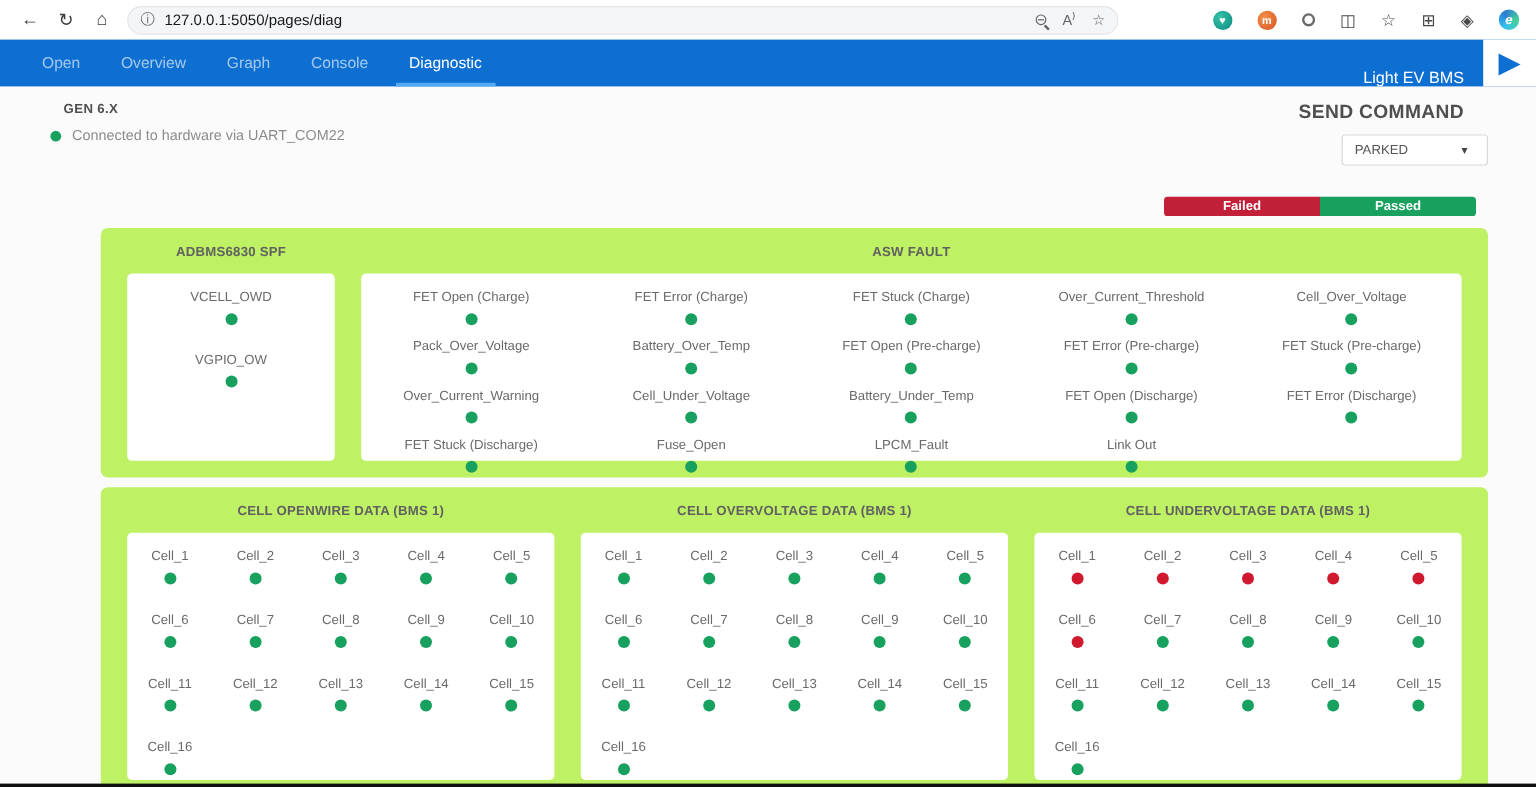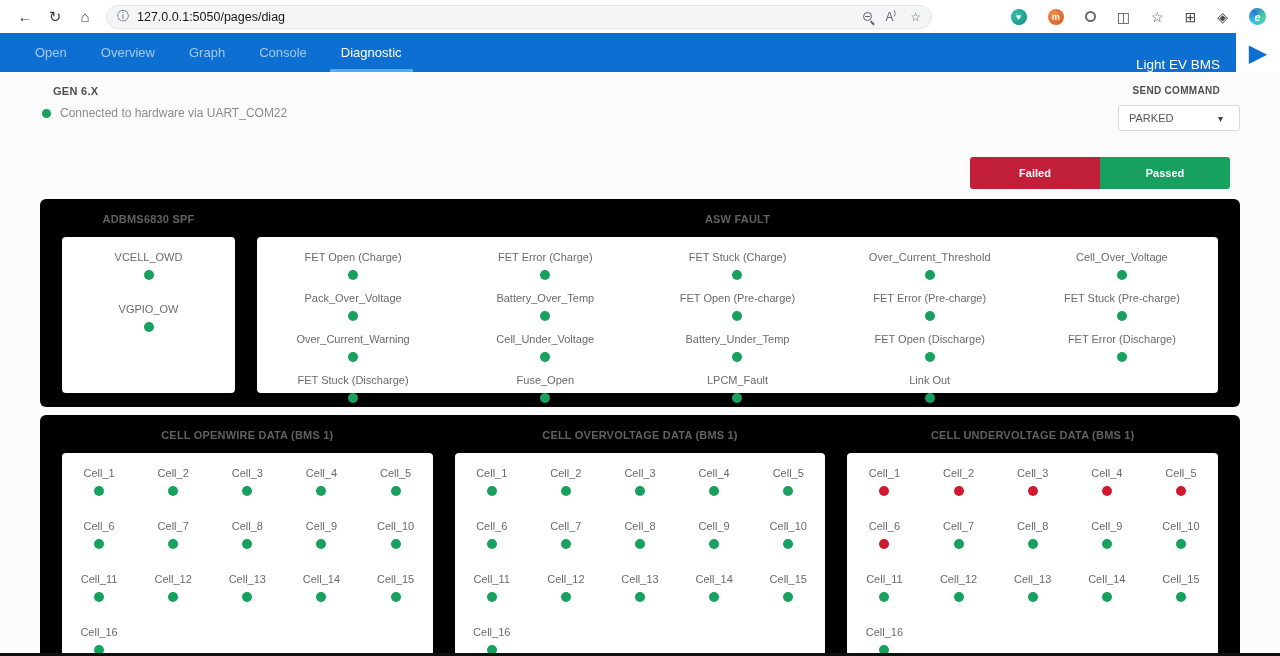--- a/index.html
+++ b/index.html
@@ -38,33 +38,33 @@
               justify-content:center; color:#0e6fd2; font-size:24px; }
 
   
   .content { padding:13px 40px 0; }
   .topbar { display:flex; justify-content:space-between; align-items:flex-start; }
   .gen { font-size:11px; font-weight:bold; color:#4f4f4f; letter-spacing:.3px; margin-left:13px; }
   .connrow { display:flex; align-items:center; gap:9px; margin-top:9px; margin-left:2px; }
   .conn-dot { width:9px; height:9px; border-radius:50%; background:#17a05e; }
   .conn-text { font-size:12px; color:#8c8c8c; }
   .sendcol { display:flex; flex-direction:column; align-items:flex-end; }
-  .sendlabel { font-size:10px; font-weight:bold; color:#4f4f4f; letter-spacing:.3px; margin-right:20px; }
+  .sendlabel { font-size:16px; font-weight:bold; color:#4f4f4f; letter-spacing:.3px; margin-right:20px; }
   .select { margin-top:9px; width:122px; height:26px; background:#fff; border:1px solid #d9d9d9; border-radius:3px;
             display:flex; align-items:center; justify-content:space-between; padding:0 16px 0 10px;
             font-size:11px; color:#555; cursor:pointer; }
   .select .caret { color:#444; font-size:10px; }
 
   .legend { display:flex; justify-content:flex-end; margin-top:26px; padding-right:10px; }
-  .legend-btn { width:130px; height:32px; display:flex; align-items:center; justify-content:center;
+  .legend-btn { width:130px; height:16px; display:flex; align-items:center; justify-content:center;
                 color:#fff; font-size:11px; font-weight:bold; cursor:pointer; }
   .legend-btn.failed { background:#c22038; border-radius:3px 0 0 3px; }
   .legend-btn.passed { background:#17a05e; border-radius:0 3px 3px 0; }
 
-  .group { background:#000000; border-radius:6px; padding:12px 22px 14px; display:flex; gap:22px; }
+  .group { background:#bef264; border-radius:6px; padding:12px 22px 14px; display:flex; gap:22px;margin-left:44px; }
   .group1 { margin-top:10px; }
   .group2 { margin-top:8px; border-radius:6px 6px 0 0; padding-bottom:30px; }
   .panel-title { text-align:center; font-size:11px; font-weight:bold; color:#616161; letter-spacing:.2px; margin:2px 0 12px; }
   .card { background:#ffffff; border-radius:4px; padding-top:8px; }
   .col-spf { width:173px; flex:0 0 auto; }
   .col-asw { flex:1; }
   .card-h1 { height:156px; }
   .card-cells { height:206px; }
   .col-cell { flex:1; }
 

